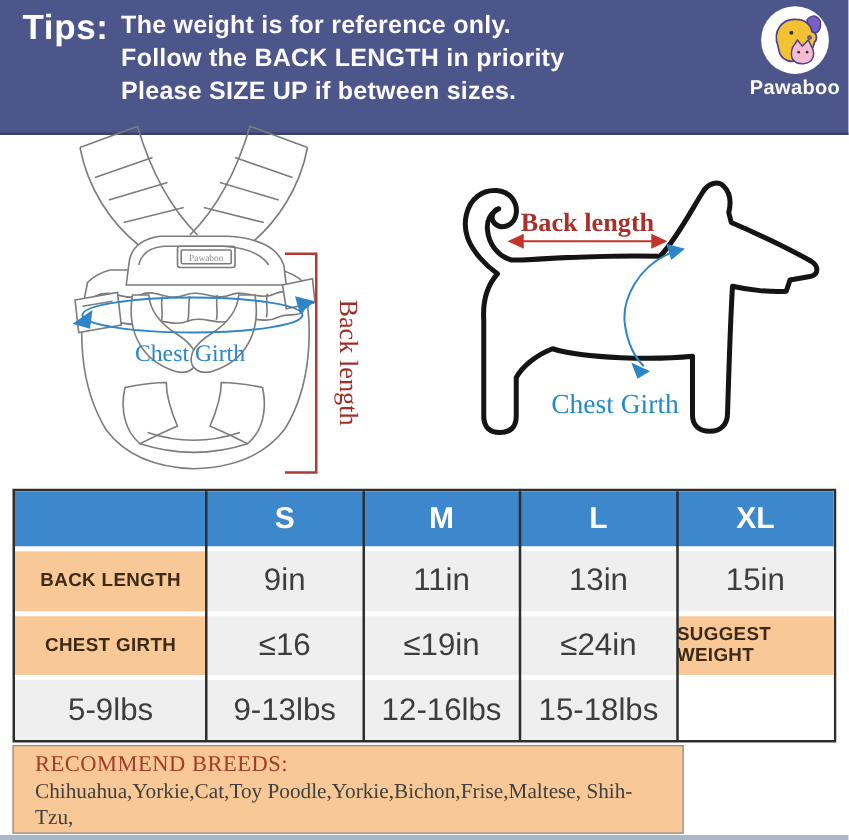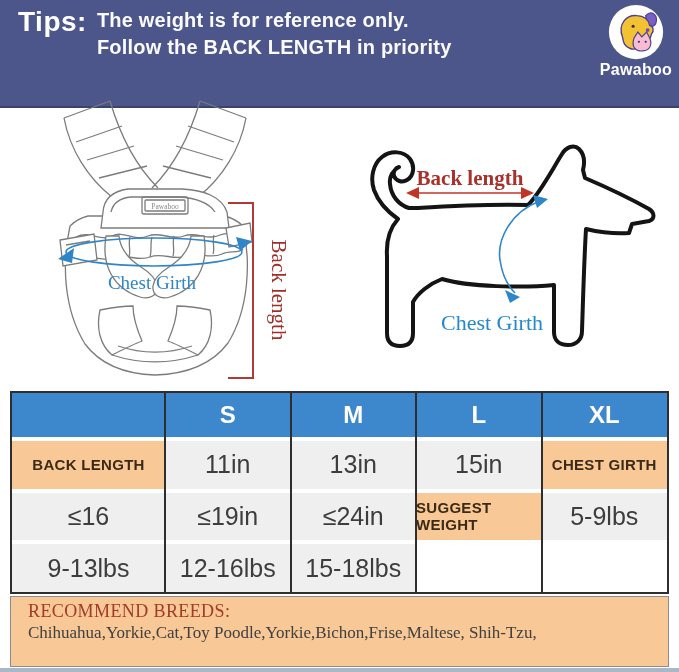--- a/index.html
+++ b/index.html
@@ -31,39 +31,40 @@
       grid-template-rows:44px 1fr 1fr 1fr;row-gap:4px;height:100%;background:#fff;}
   .cell{display:flex;align-items:center;justify-content:center;}
   .cell.head{background:#3d87cd;color:#ffffff;font-weight:bold;font-size:24px;}
   .cell.rowlabel{background:#f8c896;color:#3b2a17;font-weight:bold;font-size:15px;
       letter-spacing:.3px;}
   .cell.val{background:#efefef;color:#3d3d3d;font-size:25px;}
   .vline{position:absolute;top:0;bottom:0;width:2px;background:#2e2e2e;}
   .vl1{left:152px}.vl2{left:278px}.vl3{left:403px}.vl4{left:529px}
 
   
-  .breeds{position:absolute;top:596px;left:10px;width:659px;height:71px;
+  .breeds{position:absolute;top:596px;left:10px;width:537px;height:71px;
       background:#f8c896;border:1px solid #8c8c8c;box-sizing:border-box;
       padding:4px 10px 0 17px;font-family:"Liberation Serif",serif;}
   .breeds-heading{color:#a33b28;font-size:18px;letter-spacing:.4px;}
   .breeds-line{color:#404040;font-size:17px;line-height:21px;}
 
   .bottom-strip{position:absolute;top:668px;left:0;width:679px;height:4px;
       background:#aab7c7;}
 </style>
 </head>
 <body>
 
 <div class="page">
 
   <header class="tips-header">
     <span class="tips-label">Tips:</span>
     <div class="tips-lines">
       <div>The weight is for reference only.</div>
       <div>Follow the BACK LENGTH in priority</div>
+      <div>Please SIZE UP if between sizes.</div>
     </div>
     <div class="logo">
       <svg width="62" height="60" viewBox="0 0 64 60">
         <ellipse cx="32" cy="29" rx="28" ry="28" fill="#ffffff"></ellipse>
         <path d="M42 12 C 48 6 54 11 53 18 C 52 24 46 25 43 21 Z" fill="#7a5fc5" stroke="#4b3f90" stroke-width="1.2"></path>
         <path d="M18 34 C 13 21 22 11 33 12 C 40 12 45 16 46 22 C 50 23 51 28 48 31 C 47 37 43 40 38 40 C 36 45 31 48 26 46 C 20 44 19 40 18 34 Z" fill="#f2c233" stroke="#4b3f90" stroke-width="1.4"></path>
         <circle cx="29" cy="23" r="1.6" fill="#33304e"></circle>
         <circle cx="44" cy="27" r="2" fill="#6b4fb0"></circle>
         <path d="M30 35 L 34 29 L 38 34 L 43 29 L 46 35 C 49 41 47 48 39 48.5 C 31 49 27 44 30 35 Z" fill="#f5bcd3" stroke="#4b3f90" stroke-width="1.2"></path>
         <circle cx="35" cy="39" r="1.1" fill="#33304e"></circle>
@@ -167,20 +168,21 @@
 
   <div class="size-table">
     <div class="tgrid">
       <div class="cell head"></div>
       <div class="cell head">S</div>
       <div class="cell head">M</div>
       <div class="cell head">L</div>
       <div class="cell head">XL</div>
 
       <div class="cell rowlabel">BACK LENGTH</div>
+      <div class="cell val">9in</div>
       <div class="cell val">11in</div>
       <div class="cell val">13in</div>
       <div class="cell val">15in</div>
 
       <div class="cell rowlabel">CHEST GIRTH</div>
       <div class="cell val">≤16</div>
       <div class="cell val">≤19in</div>
       <div class="cell val">≤24in</div>
 
       <div class="cell rowlabel">SUGGEST WEIGHT</div>

